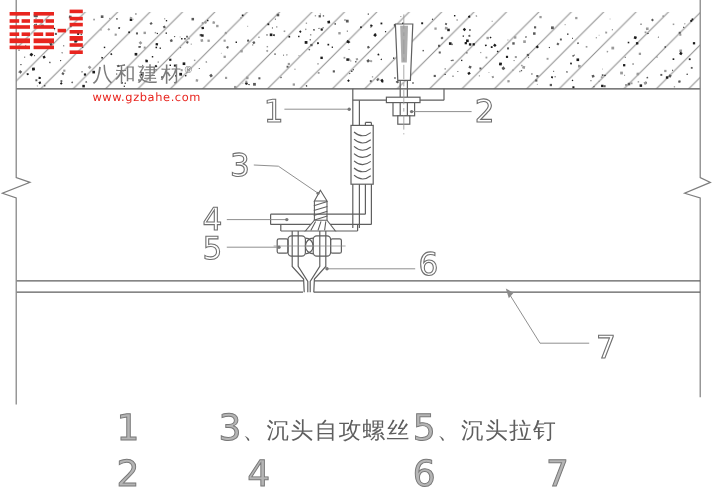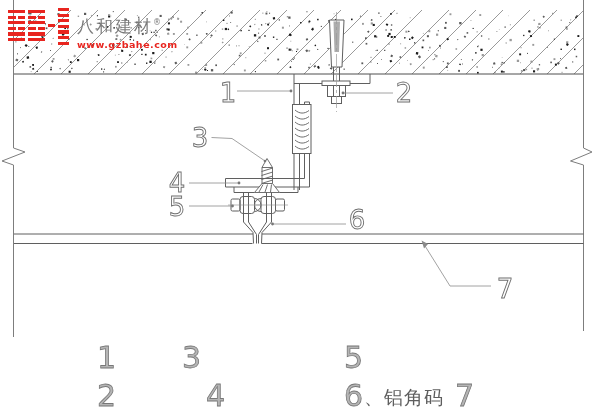--- a/index.html
+++ b/index.html
@@ -6,24 +6,24 @@
   body{
     width:600px;height:418px;position:relative;background:#ffffff;overflow:hidden;
     font-family:"DejaVu Sans","Liberation Sans",sans-serif;
   }
   .stage{position:absolute;left:0;top:0;width:600px;height:418px;}
   svg{position:absolute;left:0;top:0;}
   
   .logo{position:absolute;left:8px;top:9px;display:flex;align-items:flex-start;z-index:5;}
   .logo-mark{position:relative;width:64px;height:40px;}
   .bar{position:absolute;background:#e8251f;height:3.2px;}
-  .logo-textblock{margin-left:5px;}
+  .logo-textblock{margin-left:5px;margin-top:36px;}
   .logo-name{font-size:17px;letter-spacing:2px;color:#7b7b7b;line-height:19px;margin-top:4px;white-space:nowrap;}
   .logo-name sup{font-size:8px;letter-spacing:0;}
-  .logo-url{font-size:9.5px;color:#e8251f;letter-spacing:0.5px;margin-top:3px;white-space:nowrap;font-weight:bold;}
+  .logo-url{font-size:9.5px;color:#e8251f;letter-spacing:0.5px;margin-top:3px;white-space:nowrap;}
   
   .legend-item{position:absolute;display:flex;align-items:flex-end;white-space:nowrap;}
   .lg-num{
     font-size:30px;line-height:25px;color:#b5b5b5;
     -webkit-text-stroke:0.8px #787878;font-weight:400;
   }
   .lg-label{font-size:19px;line-height:21px;color:#5e5e5e;letter-spacing:1px;padding-left:1px;}
 </style>
 </head>
 <body>
@@ -612,33 +612,34 @@
     </div>
   </div>
 
   <div>
 
     <div class="legend-item" style="left:97px;top:340px;height:30px">
       <span class="lg-num">1</span>
     </div>
     <div class="legend-item" style="left:182px;top:340px;height:30px">
       <span class="lg-num">3</span>
+        <span class="lg-label">、沉头自攻螺丝</span>
     </div>
     <div class="legend-item" style="left:344px;top:340px;height:30px">
       <span class="lg-num">5</span>
+        <span class="lg-label">、沉头拉钉</span>
     </div>
 
     <div class="legend-item" style="left:97px;top:378px;height:30px">
       <span class="lg-num">2</span>
     </div>
     <div class="legend-item" style="left:206px;top:378px;height:30px">
       <span class="lg-num">4</span>
     </div>
     <div class="legend-item" style="left:344px;top:378px;height:30px">
       <span class="lg-num">6</span>
-        <span class="lg-label">、铝角码</span>
     </div>
     <div class="legend-item" style="left:455px;top:378px;height:30px">
       <span class="lg-num">7</span>
     </div>
   </div>
 
 </div>
 
 </body></html>

